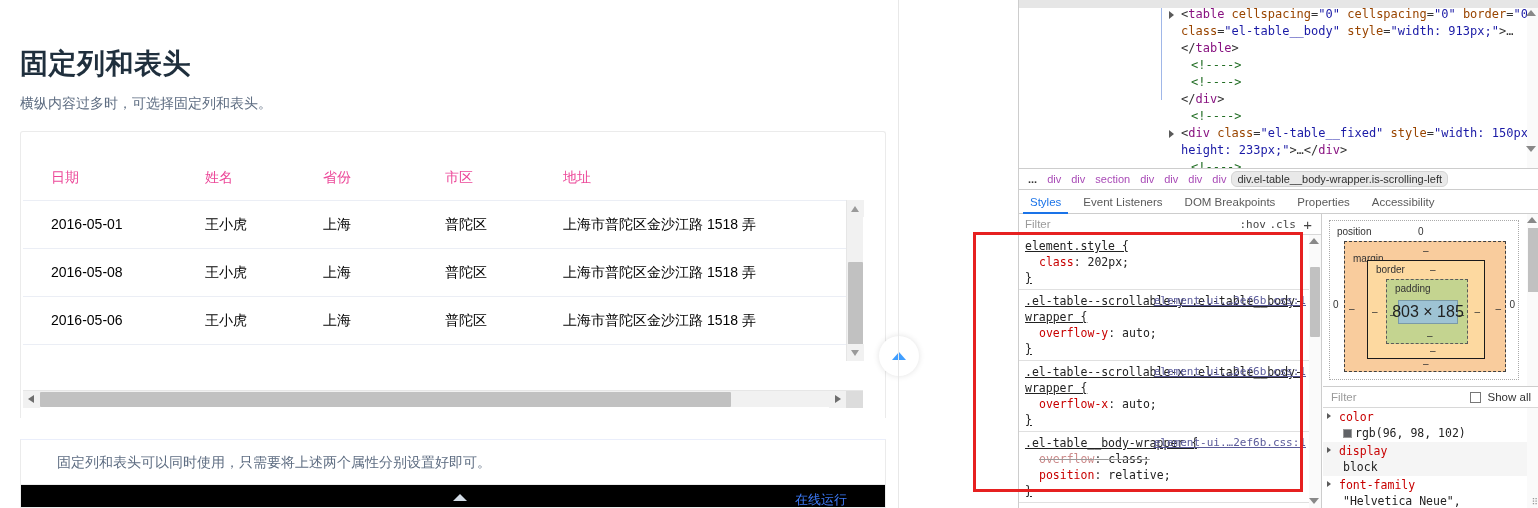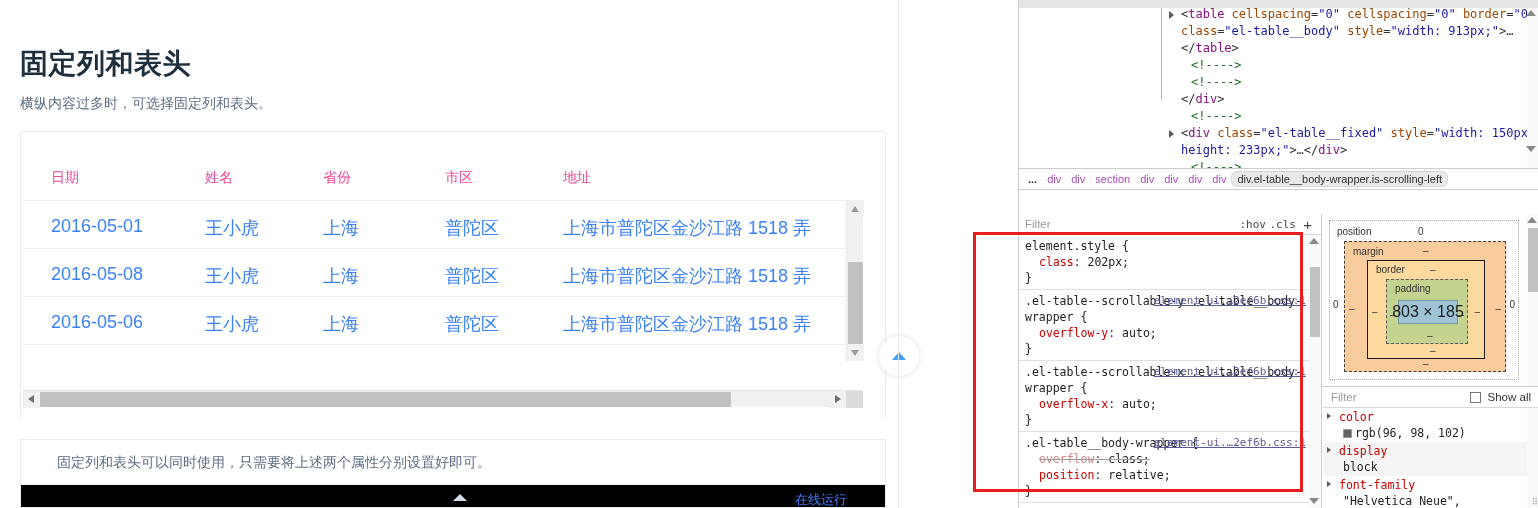--- a/index.html
+++ b/index.html
@@ -57,21 +57,21 @@
     border-top: 1px solid #ebeef5;
     overflow: hidden;
   }
   .trow {
     position: relative; height: 48px;
     border-bottom: 1px solid #ebeef5;
   }
   .trow:last-child { border-bottom: none; }
   .trow .cell {
     position: absolute; top: 15px;
-    color: #3b82f6; font-size: 18px;
+    color: #000000; font-size: 14px;
     white-space: nowrap;
   }
   .c0 { left: 28px; }
   .c1 { left: 182px; }
   .c2 { left: 300px; }
   .c3 { left: 422px; }
   .c4 { left: 540px; }
 
   
   .v-scroll {
@@ -316,21 +316,21 @@
     position: absolute; left: 0; top: 21px;
     width: 291px; height: 273px;
     font-size: 11.5px; line-height: 16px; color: #222;
     overflow: hidden;
   }
   .rule {
     position: relative;
     padding: 3px 6px 3px 6px;
     border-bottom: 1px solid #e0e0e0;
   }
-  .sel-k { color: #222; }
+  .sel-k { color: #222; text-decoration: underline; }
   .prop { color: #c80000; padding-left: 14px; }
   .pval { color: #222; }
   .origin {
     position: absolute; right: 4px; top: 3px;
     color: #5a5a9a; text-decoration: underline; font-size: 11px;
   }
   .struck { text-decoration: line-through; color: #999; }
   .struck .prop { color: #cc8a8a; }
   .styles-vtrack {
     position: absolute; right: 0; top: 21px;
@@ -602,20 +602,27 @@
       <span class="crumb">div</span>
       <span class="crumb">div</span>
       <span class="crumb">section</span>
       <span class="crumb">div</span>
       <span class="crumb">div</span>
       <span class="crumb">div</span>
       <span class="crumb">div</span>
       <span class="crumb active">div.el-table__body-wrapper.is-scrolling-left</span>
     </div>
 
+    <div class="tabbar">
+      <span class="tab sel">Styles</span>
+      <span class="tab">Event Listeners</span>
+      <span class="tab">DOM Breakpoints</span>
+      <span class="tab">Properties</span>
+      <span class="tab">Accessibility</span>
+    </div>
 
     <div class="styles-pane">
       <div class="filterbar">
         <span class="ph">Filter</span>
         <span class="hov">:hov</span>
         <span class="cls">.cls</span>
         <span class="plus">+</span>
       </div>
 
       <div class="css-list">
@@ -665,21 +672,21 @@
       </div>
     </div>
 
     <div class="boxpane">
 
       <div class="boxmodel">
         <span class="bm-label bm-position-l">position</span>
         <span class="bm-label bm-position-v">0</span>
 
         <div class="bm-margin">
-          <span class="bm-label" style="left:8px; top:4px;">margin</span>
+          <span class="bm-label" style="left:8px; top:11px;">margin</span>
           <span class="bm-label" style="left:78px; top:3px;">–</span>
           <span class="dash" style="left:4px; top:61px;">–</span>
           <span class="dash" style="right:4px; top:61px;">–</span>
           <span class="dash" style="left:78px; bottom:2px;">–</span>
 
           <div class="bm-border">
             <span class="bm-label" style="left:8px; top:3px;">border</span>
             <span class="bm-label" style="left:62px; top:3px;">–</span>
             <span class="dash" style="left:4px; top:45px;">–</span>
             <span class="dash" style="right:4px; top:45px;">–</span>

